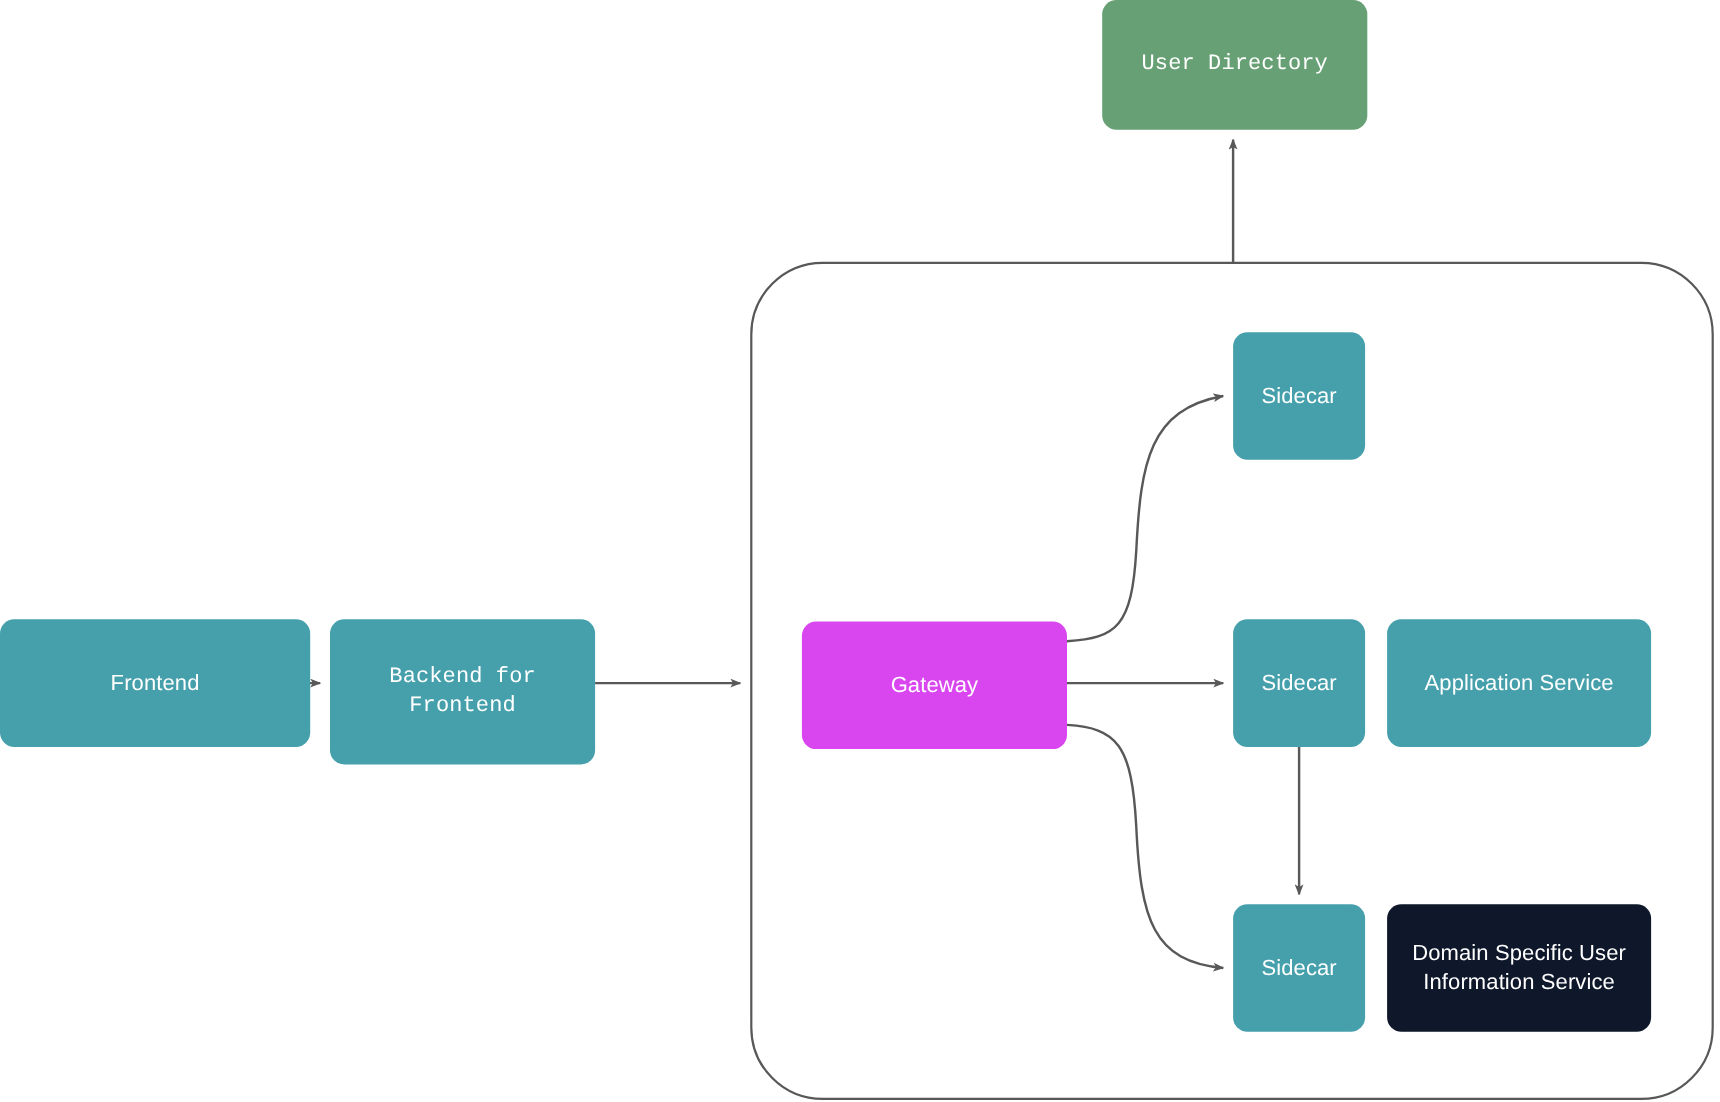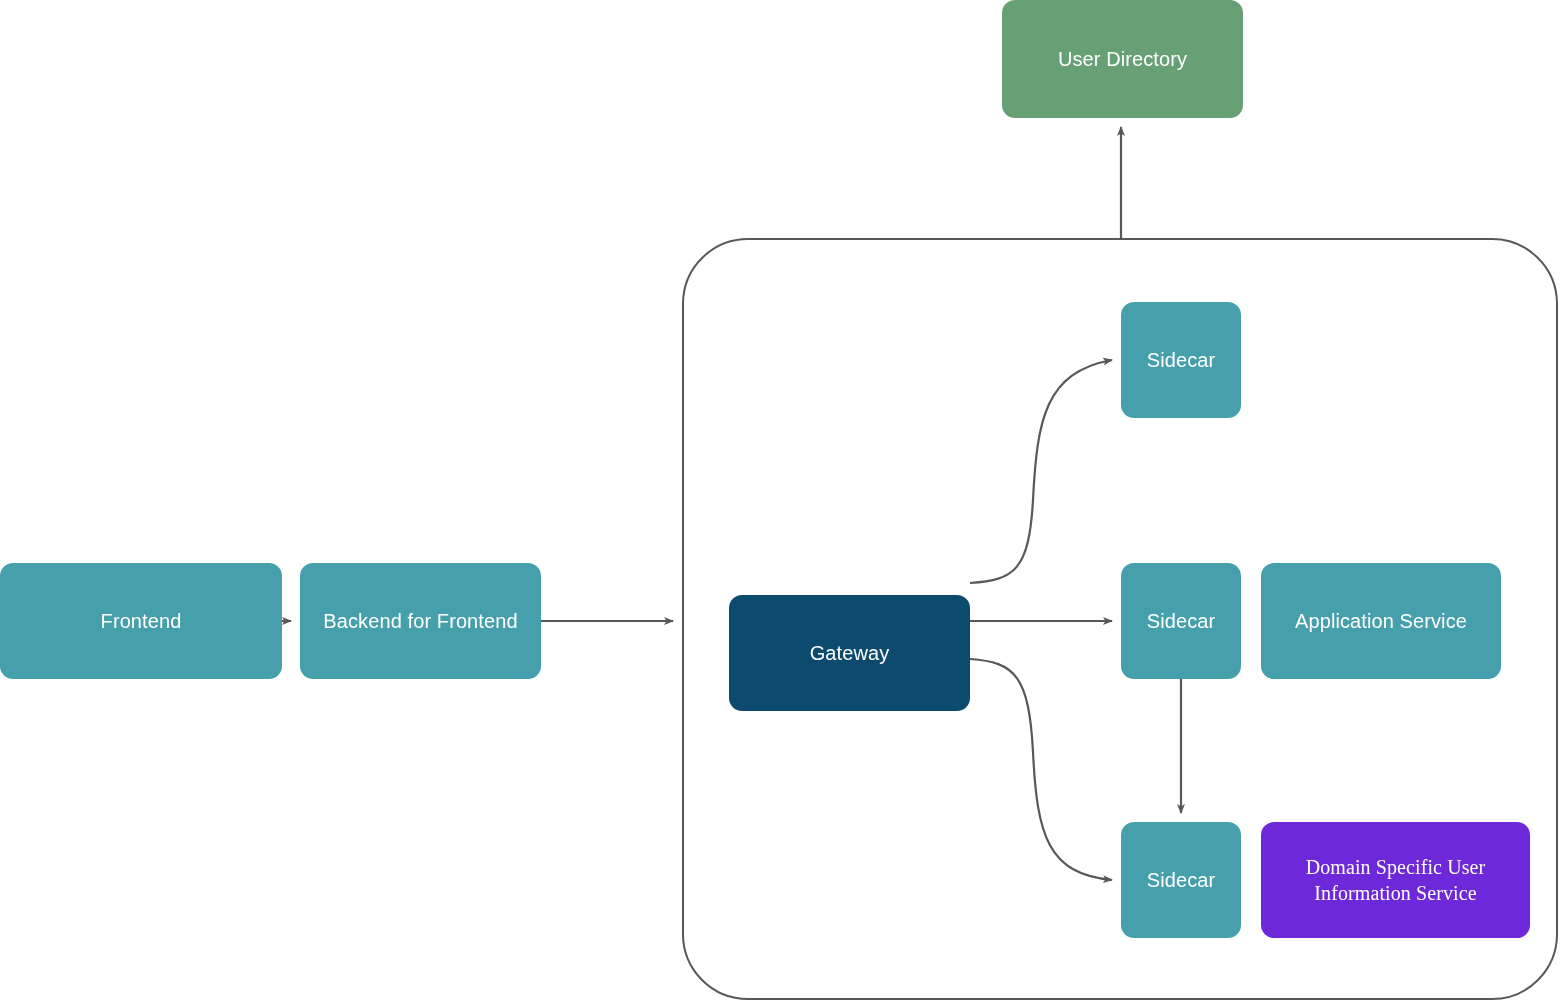--- a/index.html
+++ b/index.html
@@ -78,47 +78,47 @@
 
     <line x1="1121" y1="240" x2="1121" y2="127" stroke="#585858" stroke-width="2.2" marker-end="url(#arrowhead)"></line>
   </svg>
 
   <div class="group-box" style="left: 682px; top: 238px; width: 876px; height: 762px; border-color: rgb(88, 88, 88);"></div>
 
   <div class="node" style="left: 0px; top: 563px; width: 282px; height: 116px; background: rgb(70, 160, 172);">
     <span class="node-label">Frontend</span>
   </div>
 
-  <div class="node" style="left: 300px; top: 563px; width: 241px; height: 116px; background: rgb(70, 160, 172);">
+  <div class="node" style="left: 300px; top: 563px; width: 241px; height: 132px; background: rgb(70, 160, 172); font-family: Liberation Mono, monospace;">
     <span class="node-label">Backend for Frontend</span>
   </div>
 
-  <div class="node" style="left: 729px; top: 595px; width: 241px; height: 116px; background: #0c4a6e;">
+  <div class="node" style="left: 729px; top: 565px; width: 241px; height: 116px; background: #d946ef;">
     <span class="node-label">Gateway</span>
   </div>
 
-  <div class="node" style="left: 1002px; top: 0px; width: 241px; height: 118px; background: rgb(103, 160, 116);">
+  <div class="node" style="left: 1002px; top: 0px; width: 241px; height: 118px; background: rgb(103, 160, 116); font-family: Liberation Mono, monospace;">
     <span class="node-label">User Directory</span>
   </div>
 
   <div class="node" style="left: 1121px; top: 302px; width: 120px; height: 116px; background: rgb(70, 160, 172);">
     <span class="node-label">Sidecar</span>
   </div>
 
 
   <div class="node" style="left: 1121px; top: 563px; width: 120px; height: 116px; background: rgb(70, 160, 172);">
     <span class="node-label">Sidecar</span>
   </div>
 
   <div class="node" style="left: 1261px; top: 563px; width: 240px; height: 116px; background: rgb(70, 160, 172); text-align: center;">
     <span class="node-label">Application Service</span>
   </div>
 
   <div class="node" style="left: 1121px; top: 822px; width: 120px; height: 116px; background: rgb(70, 160, 172);">
     <span class="node-label">Sidecar</span>
   </div>
 
-  <div class="node" style="left: 1261px; top: 822px; width: 269px; height: 116px; background: #6d28d9; font-family: Liberation Serif, serif;">
+  <div class="node" style="left: 1261px; top: 822px; width: 240px; height: 116px; background: #0f172a;">
     <span class="node-label">Domain Specific User
 Information Service</span>
   </div>
 
 </div>
 
 </body></html>

